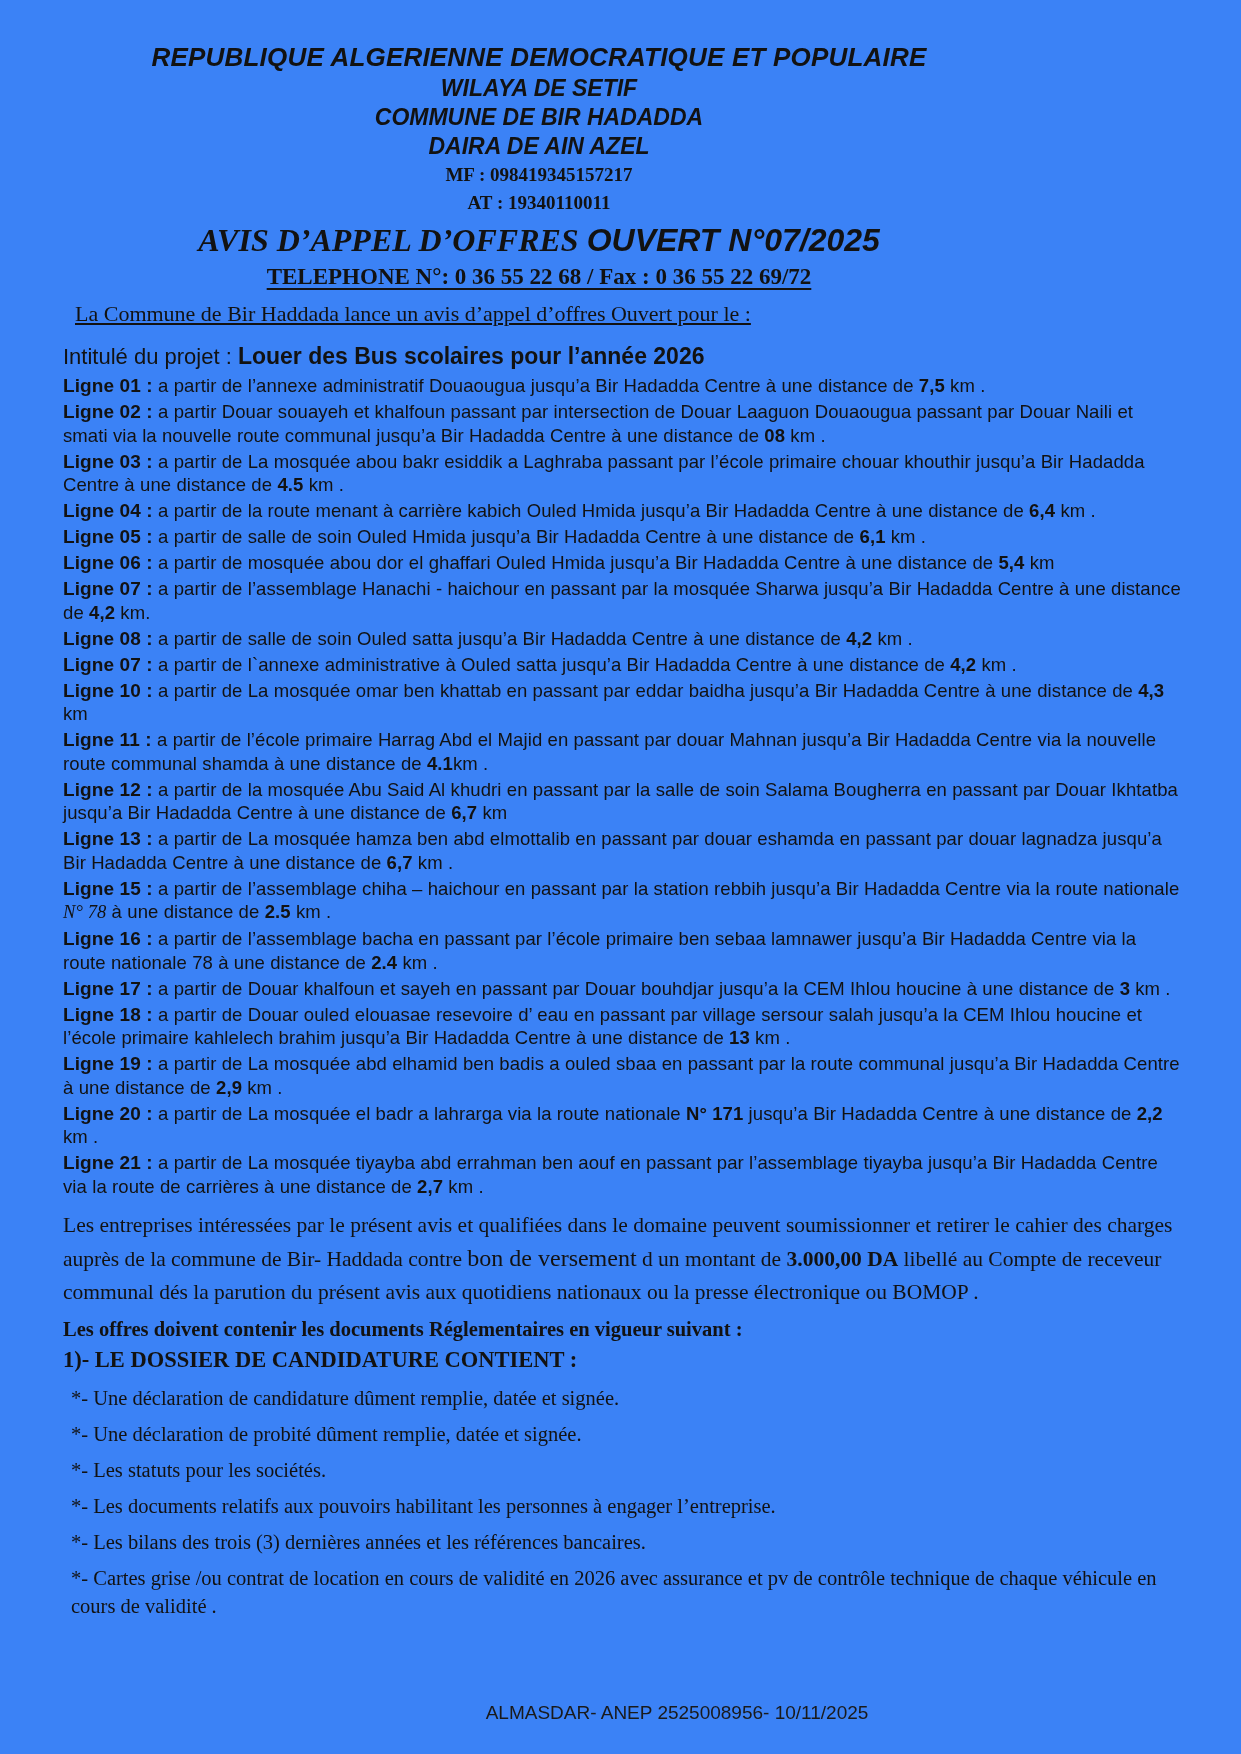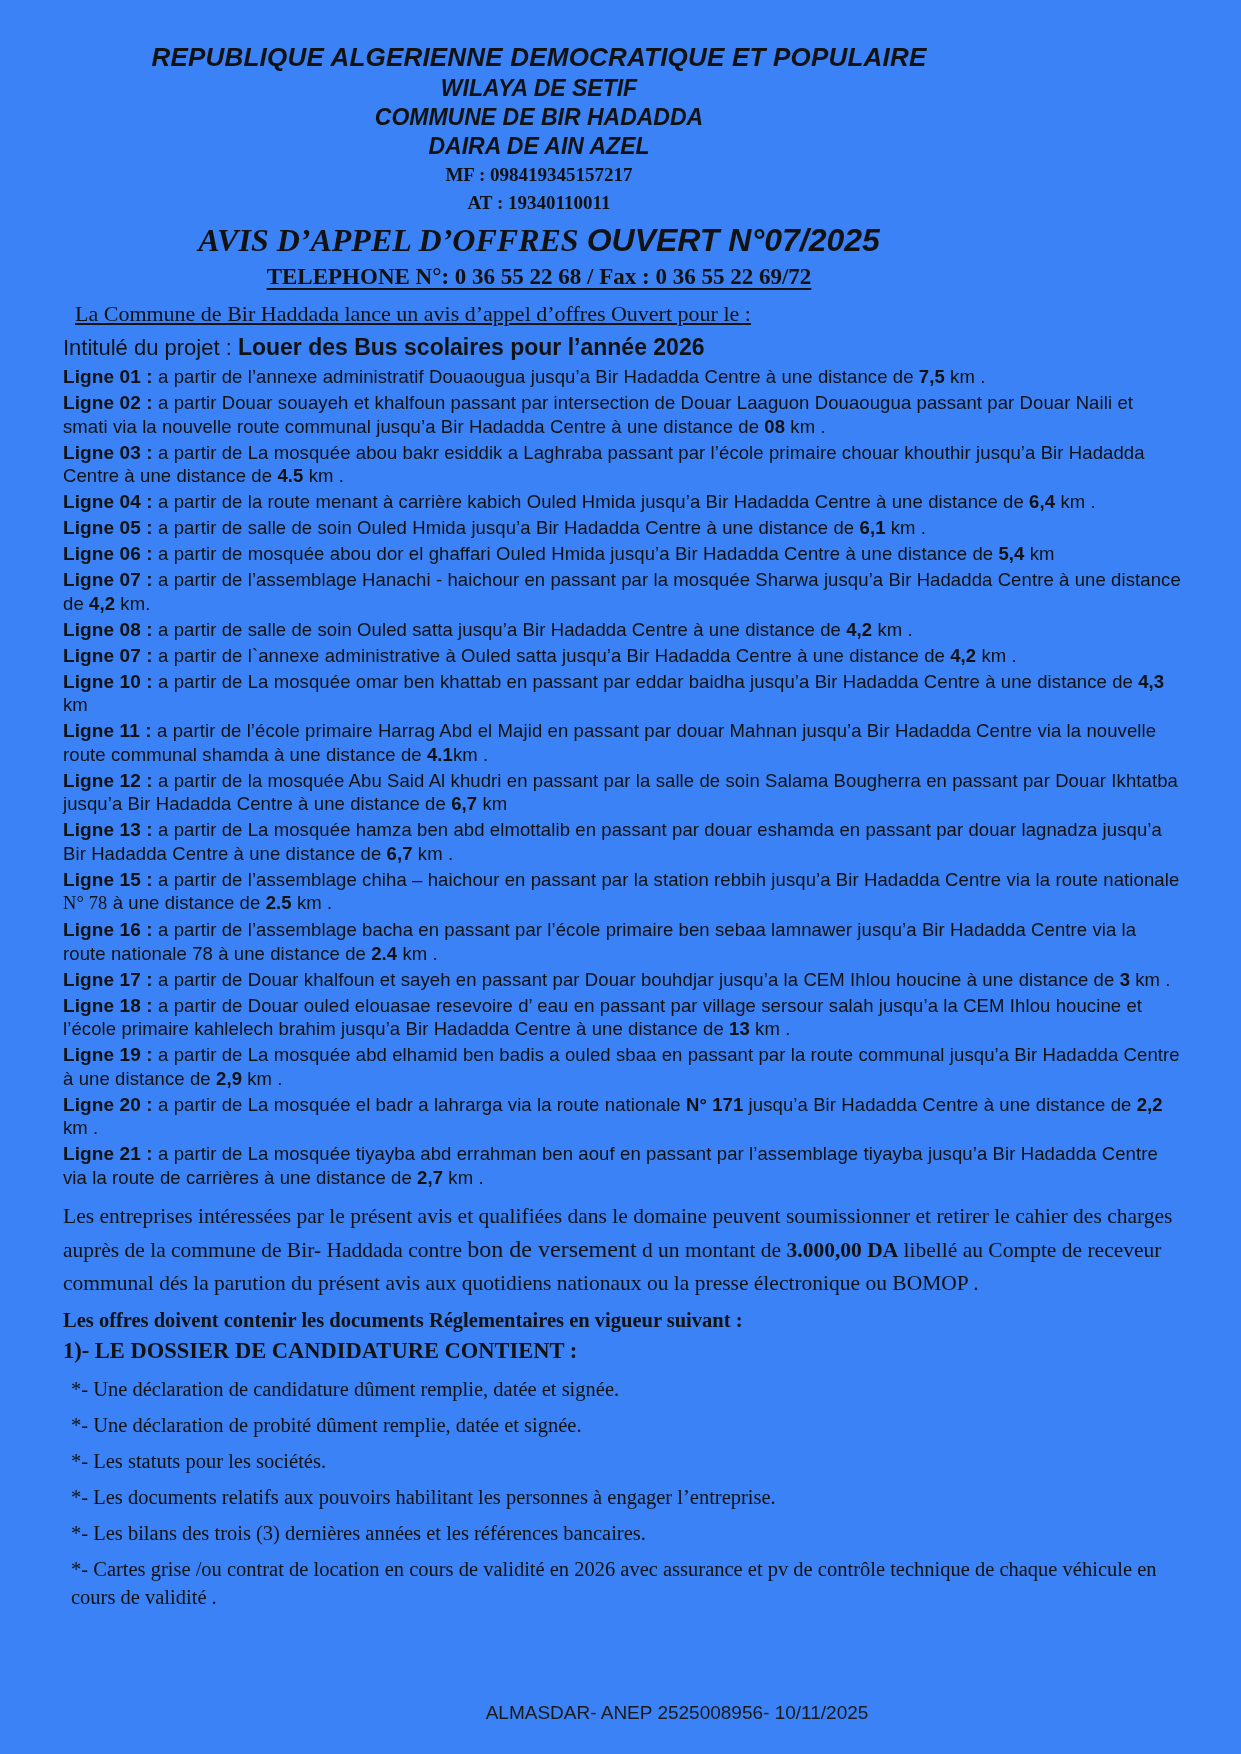--- a/index.html
+++ b/index.html
@@ -40,30 +40,30 @@
     font-weight:bold;font-size:23px;line-height:32px;
     text-decoration:underline;
     text-decoration-thickness:2px;
     text-underline-offset:4px;
   }
   
   .intro-serif{
     font-family:"Liberation Serif",serif;
     font-size:22px;line-height:30px;margin:6px 0 0 12px;text-decoration:underline;
   }
-  .project{font-size:22px;line-height:30px;margin:3px 0 2px 0;}
+  .project{font-size:22px;line-height:30px;margin:12px 0 2px 0;}
   .project .pname{font-weight:bold;font-size:23px;}
   
   .ligne{
     font-size:18.5px;line-height:23.5px;
     margin:0 0 2.5px 0;
     letter-spacing:.1px;
   }
   .b{font-weight:bold;}
-  .i{font-family:"Liberation Serif",serif;}
+  .i{font-style:italic;font-family:"Liberation Serif",serif;}
   .lbl{font-size:19px;}
   .big{font-family:"Liberation Serif",serif;font-size:24px;}
   
   .para-serif{
     font-family:"Liberation Serif",serif;
     font-size:21.5px;line-height:33px;
     margin:8px 0 4px 0;
   }
   
   .req-head{

